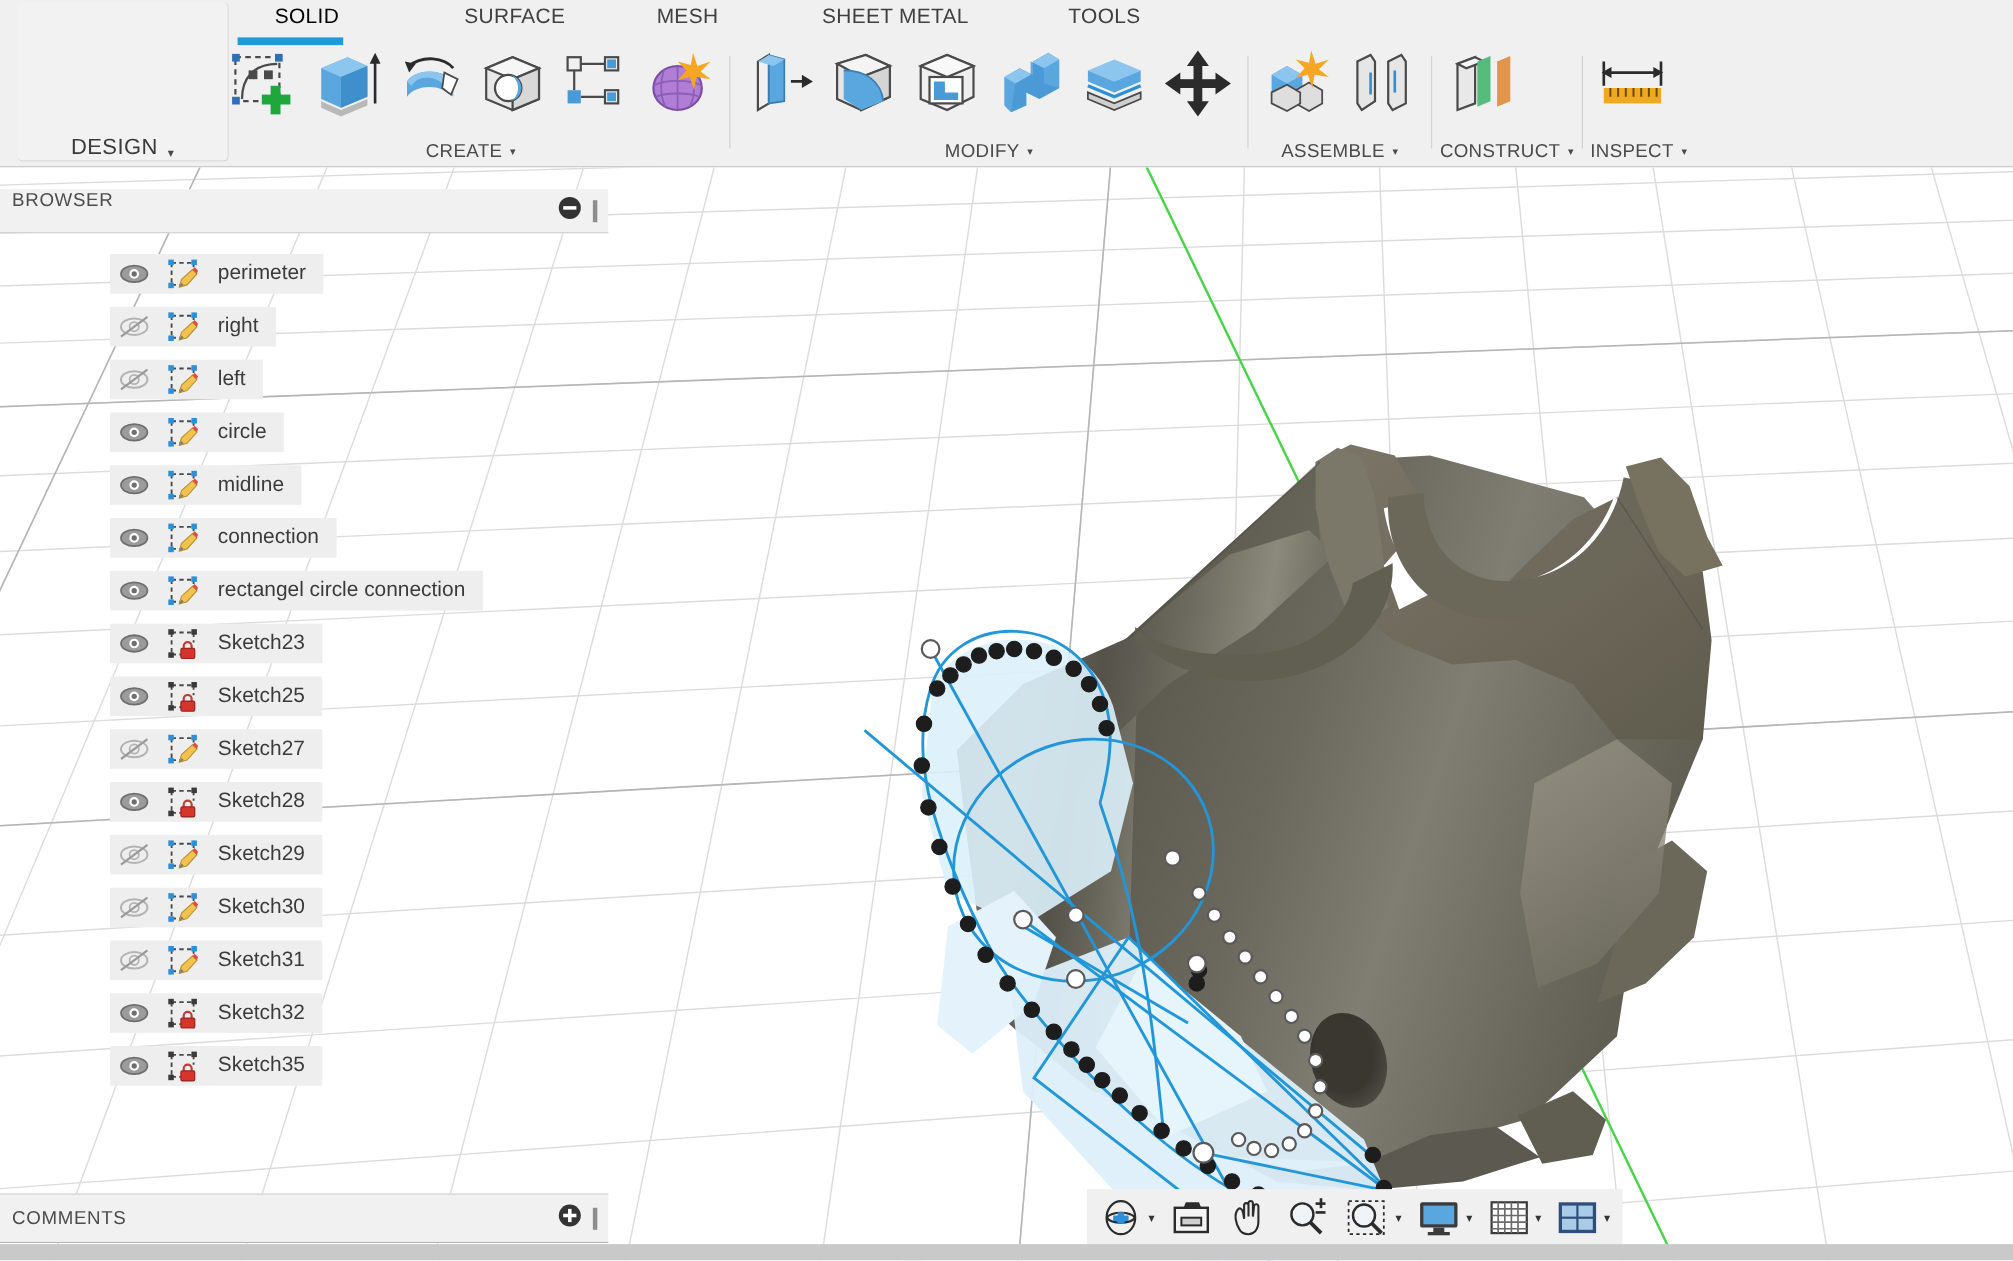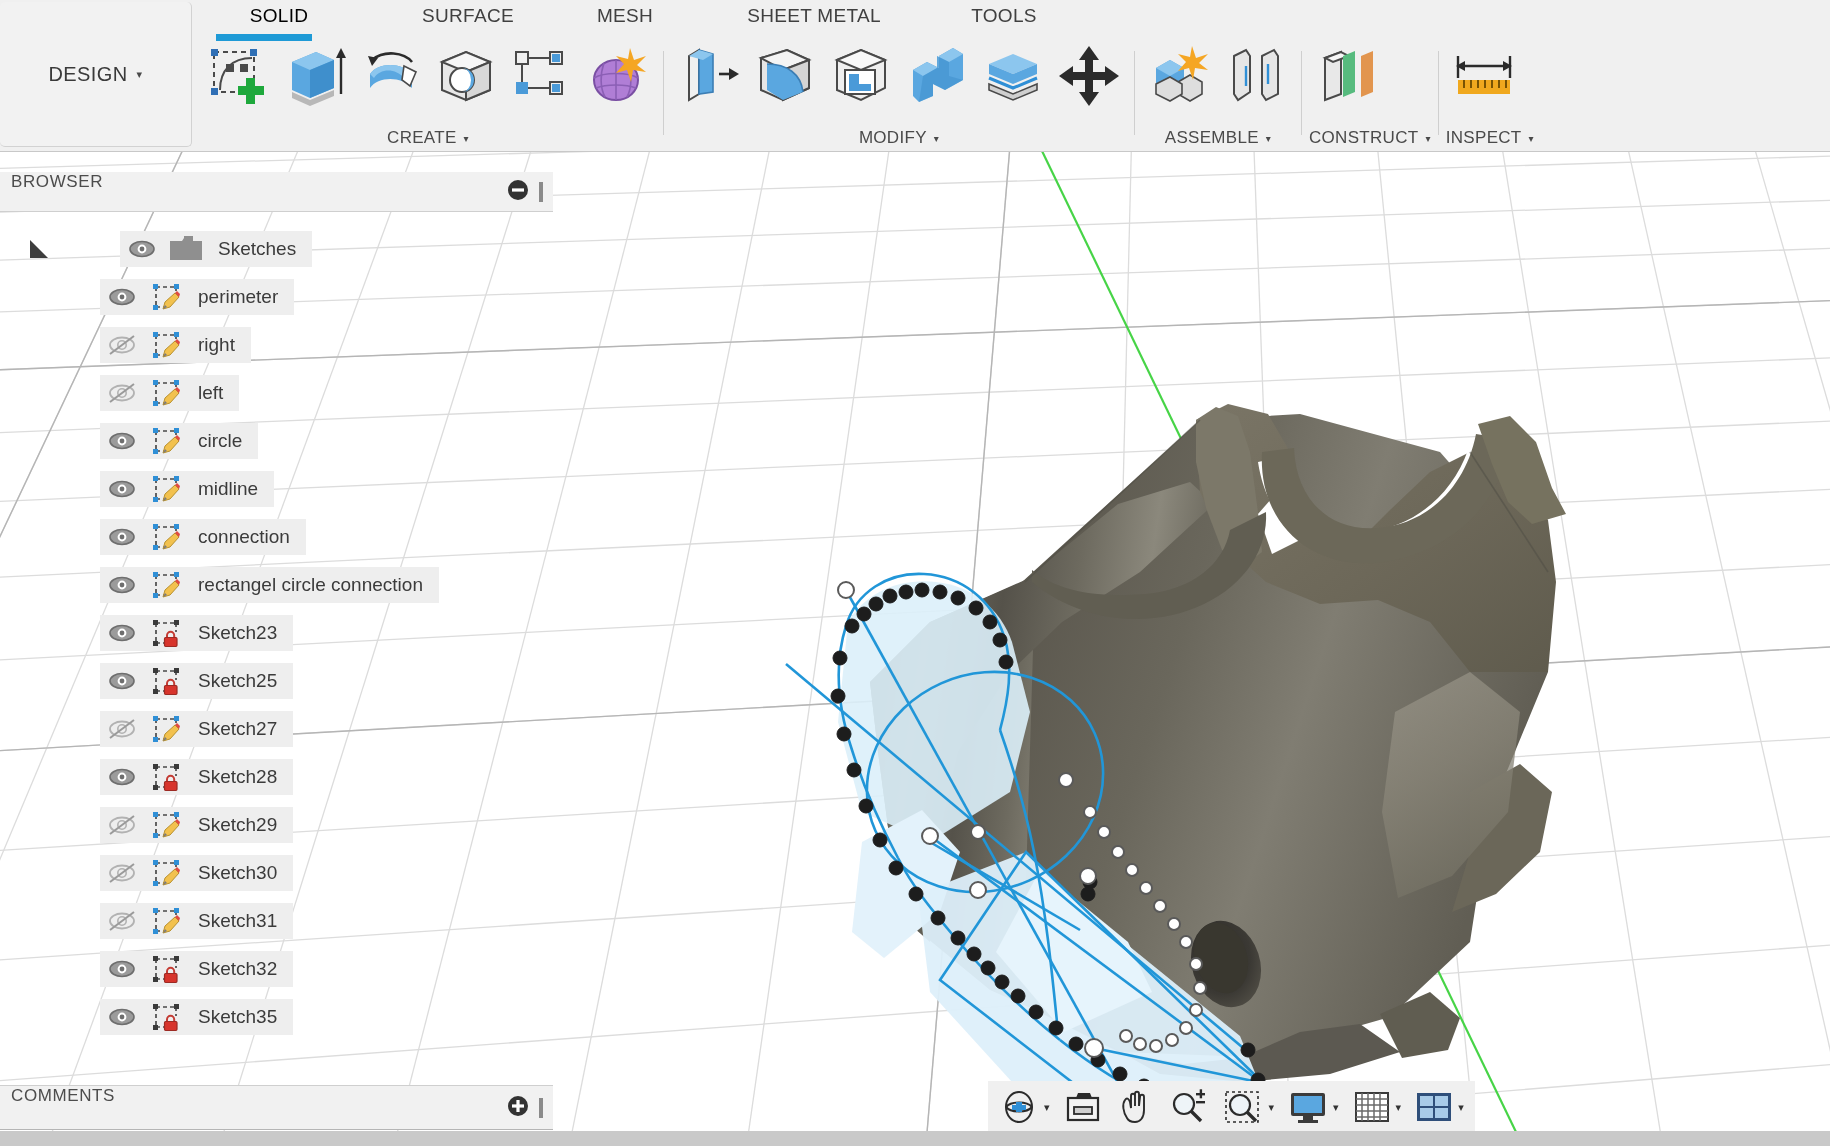--- a/index.html
+++ b/index.html
@@ -20,24 +20,24 @@
   #model-svg { position:absolute; left:0; top:0; width:1830px; height:994px; }
   #sketch-svg { position:absolute; left:0; top:0; width:1830px; height:994px; }
 
   
   #ribbon {
     position:absolute; left:0; top:0; width:1830px; height:152px;
     background:#f0f0f0; border-bottom:1px solid #c8c8c8;
     z-index:40;
   }
   #design-btn {
-    position:absolute; left:0; top:2px; width:192px; height:145px;
+    position:absolute; left:16px; top:2px; width:192px; height:145px;
     background:#f2f2f2; border:1px solid #d2d2d2; border-radius:5px;
     border-left:none; border-top:none;
-    display:flex; align-items:center; justify-content:center;
+    display:flex; align-items:flex-end; justify-content:center;
     font-size:20px; color:#3a3a3a; letter-spacing:.4px;
   }
   #design-btn .caret { margin-left:9px; font-size:11px; color:#4a4a4a; }
 
   
   #tabs { position:absolute; left:200px; top:0px; height:34px; display:flex; }
   .tab {
     font-size:19px; letter-spacing:.3px; color:#404040;
     padding:5px 0 0 0; margin-right:0; text-align:center; cursor:default;
   }
@@ -78,21 +78,21 @@
   .root-chip { margin-left:60px; padding-right:16px; }
   .child-chip { margin-left:100px; padding-right:16px; }
   .row .eye { width:44px; display:flex; align-items:center; justify-content:center; }
   .row .sk-ico { width:44px; display:flex; align-items:center; justify-content:center; }
   .row .lbl { color:#3b3b3b; margin-left:10px; white-space:nowrap; }
   .expander { width:42px; display:flex; align-items:center; justify-content:center; margin-left:18px;}
 
   #comments-bar {
     position:absolute; left:0; top:1085px; width:553px; height:45px;
     background:#f1f1f1; border-top:1px solid #cfcfcf; border-bottom:1px solid #b5b5b5;
-    display:flex; z-index:30;
+    display:flex; align-items:center; z-index:30;
   }
   #comments-bar .title { margin-left:11px; font-size:17px; color:#4c4c4c; letter-spacing:.6px; }
   #comments-bar .icons { margin-left:auto; display:flex; align-items:center; gap:10px; padding-right:10px; }
 
   .handle { width:4px; height:20px; border-left:2px solid #8a8a8a; border-right:2px solid #8a8a8a; }
 
   
   #navbar {
     position:absolute; left:988px; top:1081px; height:52px;
     background:#f0f0f0; display:flex; align-items:center; z-index:35;
@@ -624,44 +624,20 @@
         <circle cx="11" cy="11" r="10" fill="#333"></circle>
         <rect x="5" y="9.4" width="12" height="3.2" fill="#fff"></rect>
       </svg>
     </span>
     <span class="handle"></span>
   </span>
 </div>
 
 <div id="browser-tree">
     <div class="row">
-      <span class="expander">
-        <svg width="26" height="26" viewBox="0 0 26 26">
-          <path d="M4 22 L22 22 L4 4 Z" fill="#3d3d3d"></path>
-        </svg>
-      </span>
-      <span class="chip root-chip">
-        <span class="eye">
-          <svg width="28" height="22" viewBox="0 0 28 22">
-            <ellipse cx="14" cy="11" rx="12" ry="7.5" fill="#9b9b9b"></ellipse>
-            <ellipse cx="14" cy="11" rx="12" ry="7.5" fill="none" stroke="#6e6e6e" stroke-width="1.6"></ellipse>
-            <circle cx="14" cy="11" r="4.4" fill="#ffffff"></circle>
-            <circle cx="14" cy="11" r="2.4" fill="#6e6e6e"></circle>
-          </svg>
-        </span>
-        <span class="sk-ico">
-          <svg width="34" height="28" viewBox="0 0 34 28">
-            <path d="M1 6 L13 6 L15 3 L24 3 L24 6 L33 6 L33 25 L1 25 Z" fill="#8f8f8f"></path>
-            <rect x="15" y="1" width="9" height="4" fill="#8f8f8f"></rect>
-          </svg>
-        </span>
-        <span class="lbl">Sketches</span>
-      </span>
-    </div>
-    <div class="row">
       <span class="chip child-chip">
         <span class="eye">
           <svg width="28" height="22" viewBox="0 0 28 22">
             <ellipse cx="14" cy="11" rx="12" ry="7.5" fill="#9b9b9b"></ellipse>
             <ellipse cx="14" cy="11" rx="12" ry="7.5" fill="none" stroke="#6e6e6e" stroke-width="1.6"></ellipse>
             <circle cx="14" cy="11" r="4.4" fill="#ffffff"></circle>
             <circle cx="14" cy="11" r="2.4" fill="#6e6e6e"></circle>
           </svg>
         </span>
         <span class="sk-ico">

